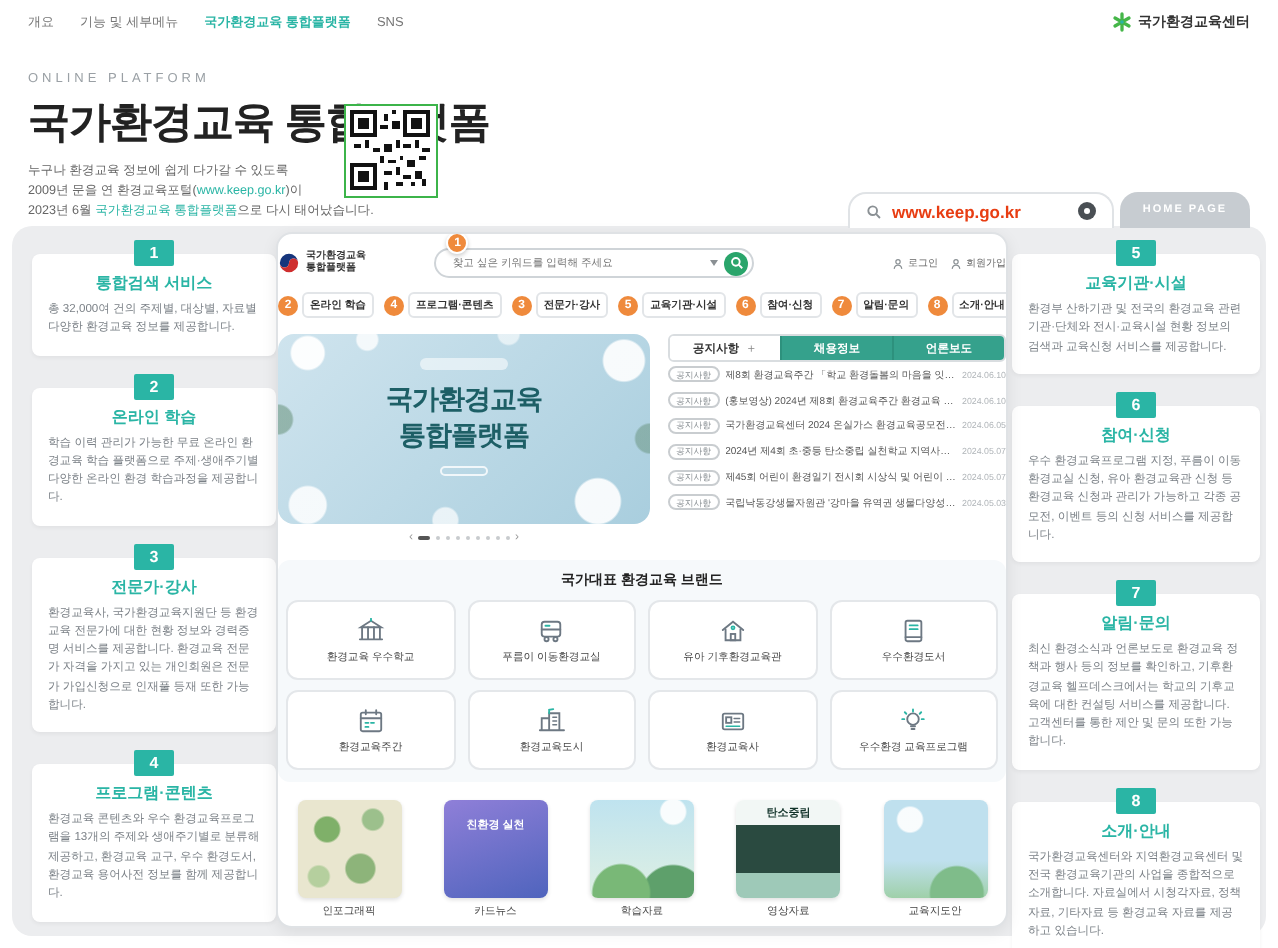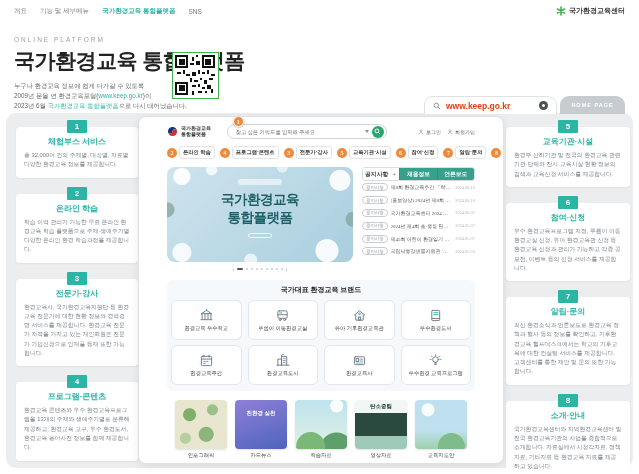--- a/index.html
+++ b/index.html
@@ -34,21 +34,21 @@
   
   .fcol { position:absolute; top:127px; display:flex; flex-direction:column; gap:16px; }
   .fcol.left  { left:16px;  width:122px; }
   .fcol.right { left:506px; width:124px; }
   .fcard { background:#fff; border-radius:4px; padding:0 8px 8px; box-shadow:0 1px 2px rgba(0,0,0,.05); }
   .fnum { width:20px; height:13px; background:#2ab5a5; color:#fff; font-size:8px; font-weight:bold; display:flex; align-items:center; justify-content:center; margin:-7px auto 3px; border-radius:1px; }
   .ftitle { text-align:center; color:#2ab5a5; font-size:8px; font-weight:bold; margin-bottom:4px; }
   .fbody { font-size:5.8px; color:#7b8187; line-height:1.6; }
 
   
-  .mock { position:absolute; left:138px; top:116px; width:366px; height:348px; background:#fff; border:1px solid #dfe2e5; border-radius:8px; box-shadow:0 2px 8px rgba(0,0,0,.08); padding:7px 28px 8px; overflow:hidden;font-family:Liberation Serif, serif; }
+  .mock { position:absolute; left:138px; top:116px; width:366px; height:348px; background:#fff; border:1px solid #dfe2e5; border-radius:8px; box-shadow:0 2px 8px rgba(0,0,0,.08); padding:7px 0 8px; overflow:hidden; }
   .mhead { display:flex; align-items:center; }
   .mlogo { display:flex; align-items:center; gap:3px; }
   .mlogo-txt { font-size:5px; font-weight:bold; color:#333; line-height:1.15; }
   .searchwrap { position:relative; margin:0 auto; width:160px; }
   .searchbox { height:15px; border:1.2px solid #cfd4d8; border-radius:9px; display:flex; align-items:center; padding:0 2px 0 8px; gap:3px; background:#fff; }
   .searchbox input { flex:1; border:none; outline:none; font-size:5.3px; color:#555; background:transparent; min-width:0; font-family:inherit; }
   .chev { width:0; height:0; border-left:2.5px solid transparent; border-right:2.5px solid transparent; border-top:3px solid #8a9094; }
   .sbtn { width:12px; height:12px; border-radius:50%; background:#2aa56b; display:flex; align-items:center; justify-content:center; }
   .obadge { position:absolute; left:6px; top:-8px; width:11px; height:11px; border-radius:50%; background:#ef8a3c; border:1.5px solid #fff; color:#fff; font-size:6px; font-weight:bold; display:flex; align-items:center; justify-content:center; box-shadow:0 1px 2px rgba(0,0,0,.2); z-index:2; }
   .auth { margin-left:auto; display:flex; align-items:center; gap:6px; font-size:5px; color:#666; }
@@ -211,21 +211,21 @@
     <span class="url">www.keep.go.kr</span>
     <span class="dot-btn"></span>
   </div>
   <div class="hometab">HOME PAGE</div>
 
   <div class="panel"></div>
 
   <div class="fcol left">
     <div class="fcard">
       <div class="fnum">1</div>
-      <div class="ftitle">체험부스 서비스</div>
+      <div class="ftitle">통합검색 서비스</div>
       <div class="fbody">총 32,000여 건의 주제별, 대상별, 자료별 다양한 환경교육 정보를 제공합니다.</div>
     </div>
     <div class="fcard">
       <div class="fnum">2</div>
       <div class="ftitle">온라인 학습</div>
       <div class="fbody">학습 이력 관리가 가능한 무료 온라인 환경교육 학습 플랫폼으로 주제·생애주기별 다양한 온라인 환경 학습과정을 제공합니다.</div>
     </div>
     <div class="fcard">
       <div class="fnum">3</div>
       <div class="ftitle">전문가·강사</div>

